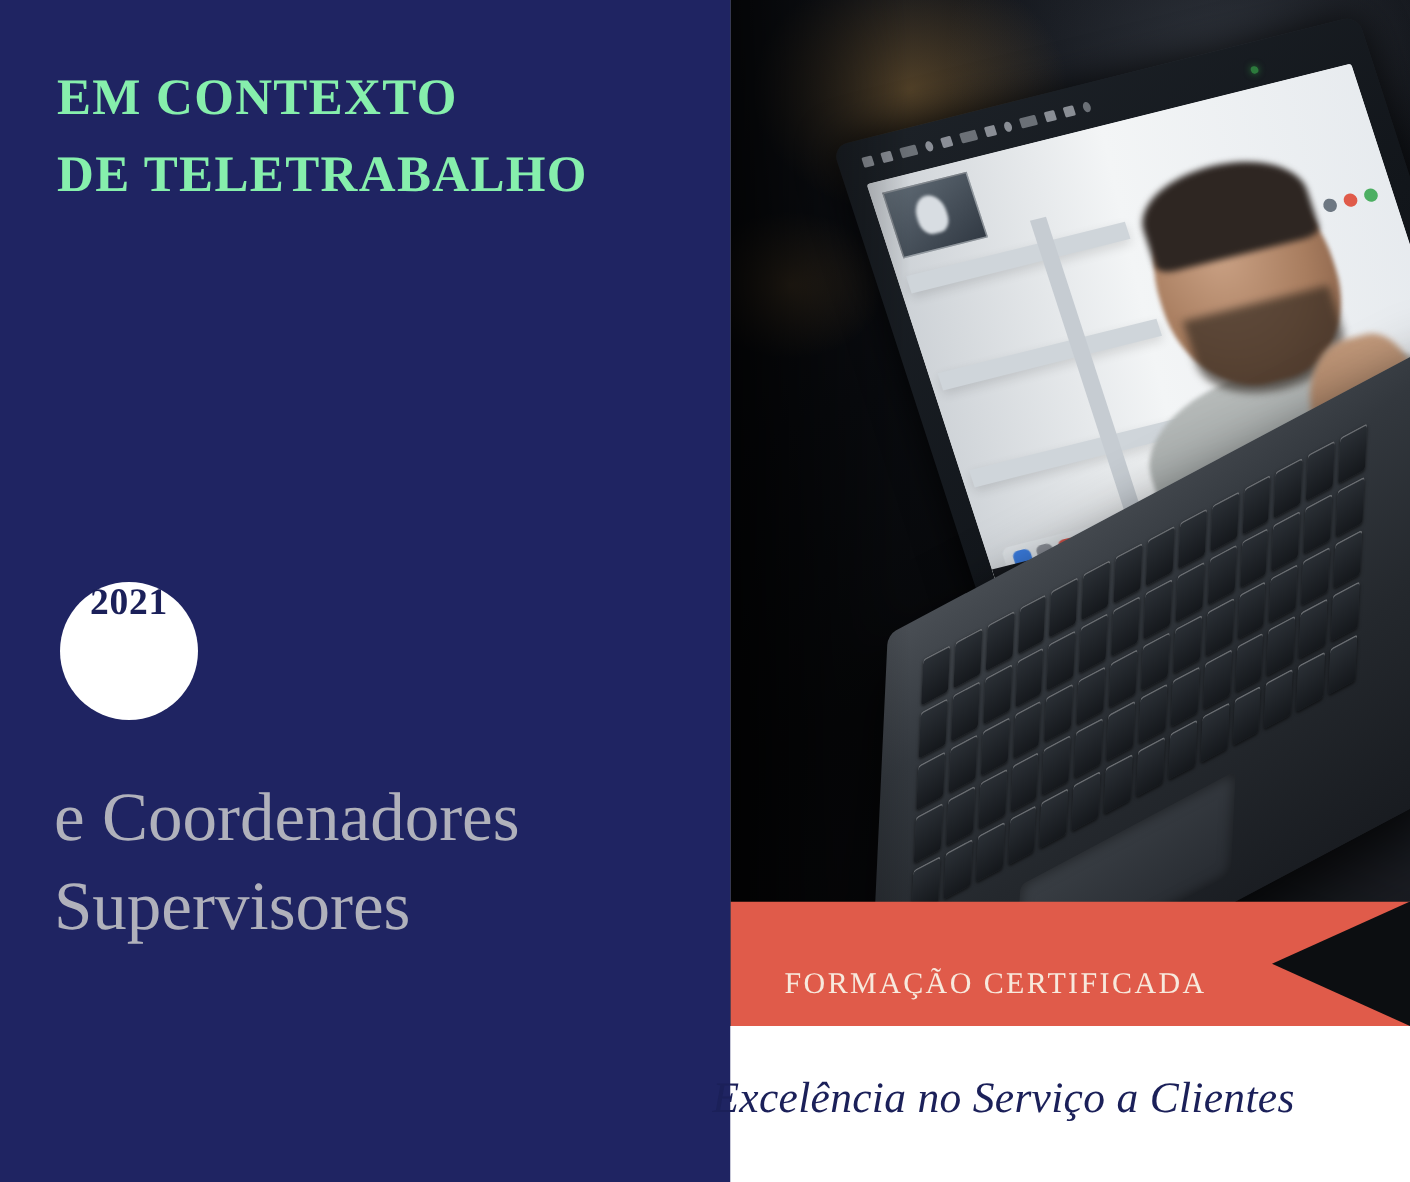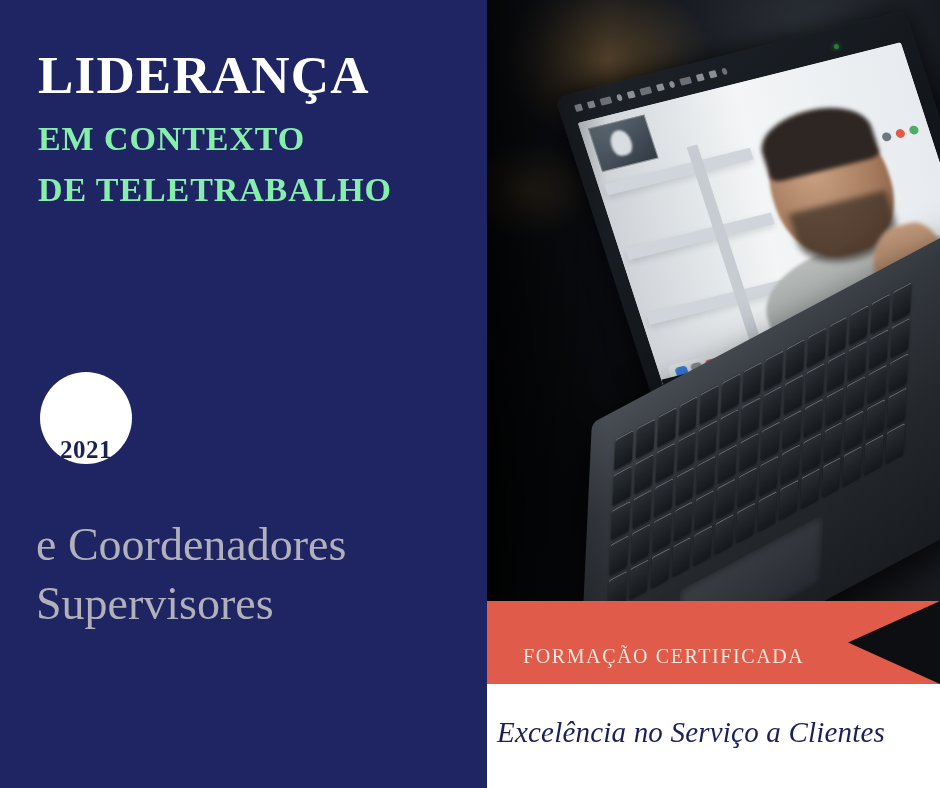--- a/index.html
+++ b/index.html
@@ -301,27 +301,27 @@
     font-size: 34px;
     line-height: 1.08;
     font-weight: 700;
     letter-spacing: 0.9px;
     margin: 0 0 14px 0;
   }
 
   .year-badge {
     position: absolute;
     left: 40px;
-    top: 372px;
+    top: 388px;
     width: 92px;
     height: 92px;
     border-radius: 50%;
     background: #ffffff;
     display: flex;
-    align-items: flex-end;
+    align-items: flex-start;
     justify-content: center;
   }
   .year-badge span {
     color: #1b2059;
     font-size: 25px;
     font-weight: 700;
     letter-spacing: 0.5px;
   }
 
   .audience {
@@ -371,21 +371,21 @@
   .tagline-area {
     position: absolute;
     left: 487px;
     top: 684px;
     width: 453px;
     height: 104px;
     background: #ffffff;
   }
   .tagline {
     position: absolute;
-    left: 497px;
+    left: 475px;
     top: 716px;
     width: 440px;
     color: #1b2059;
     font-size: 29px;
     font-style: italic;
     font-weight: 400;
     letter-spacing: 0.2px;
     white-space: nowrap;
   }
 </style>
@@ -538,21 +538,20 @@
         <div class="trackpad"></div>
       </div>
     </div>
 
     <div class="photo-darkleft"></div>
   </div>
 
   <div class="panel">
 
     <div class="headline">
-      <span class="l1">LIDERANÇA</span>
       <span class="l2">EM CONTEXTO</span>
       <span class="l3">DE TELETRABALHO</span>
     </div>
 
     <div class="year-badge">
       <span>2021</span>
     </div>
 
     <div class="audience">
       <span>e Coordenadores</span>

